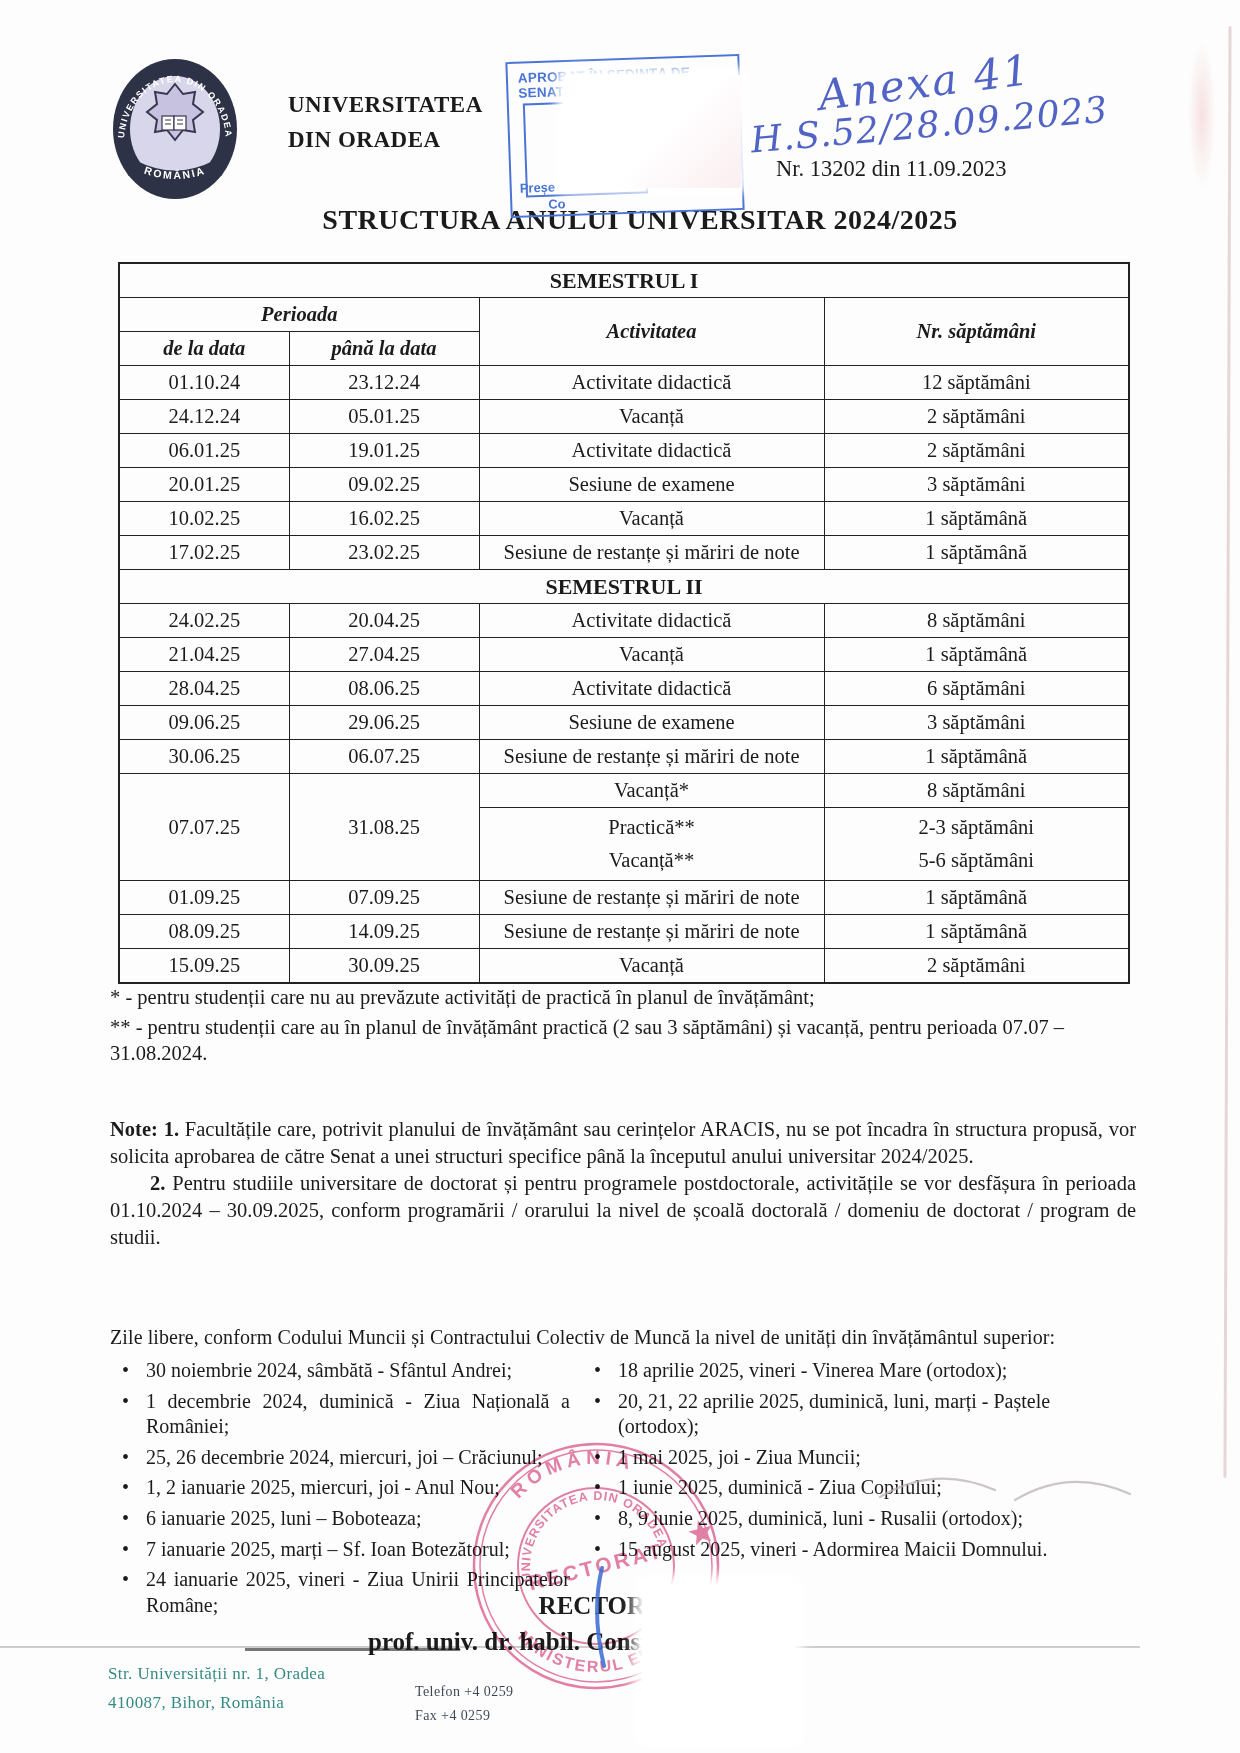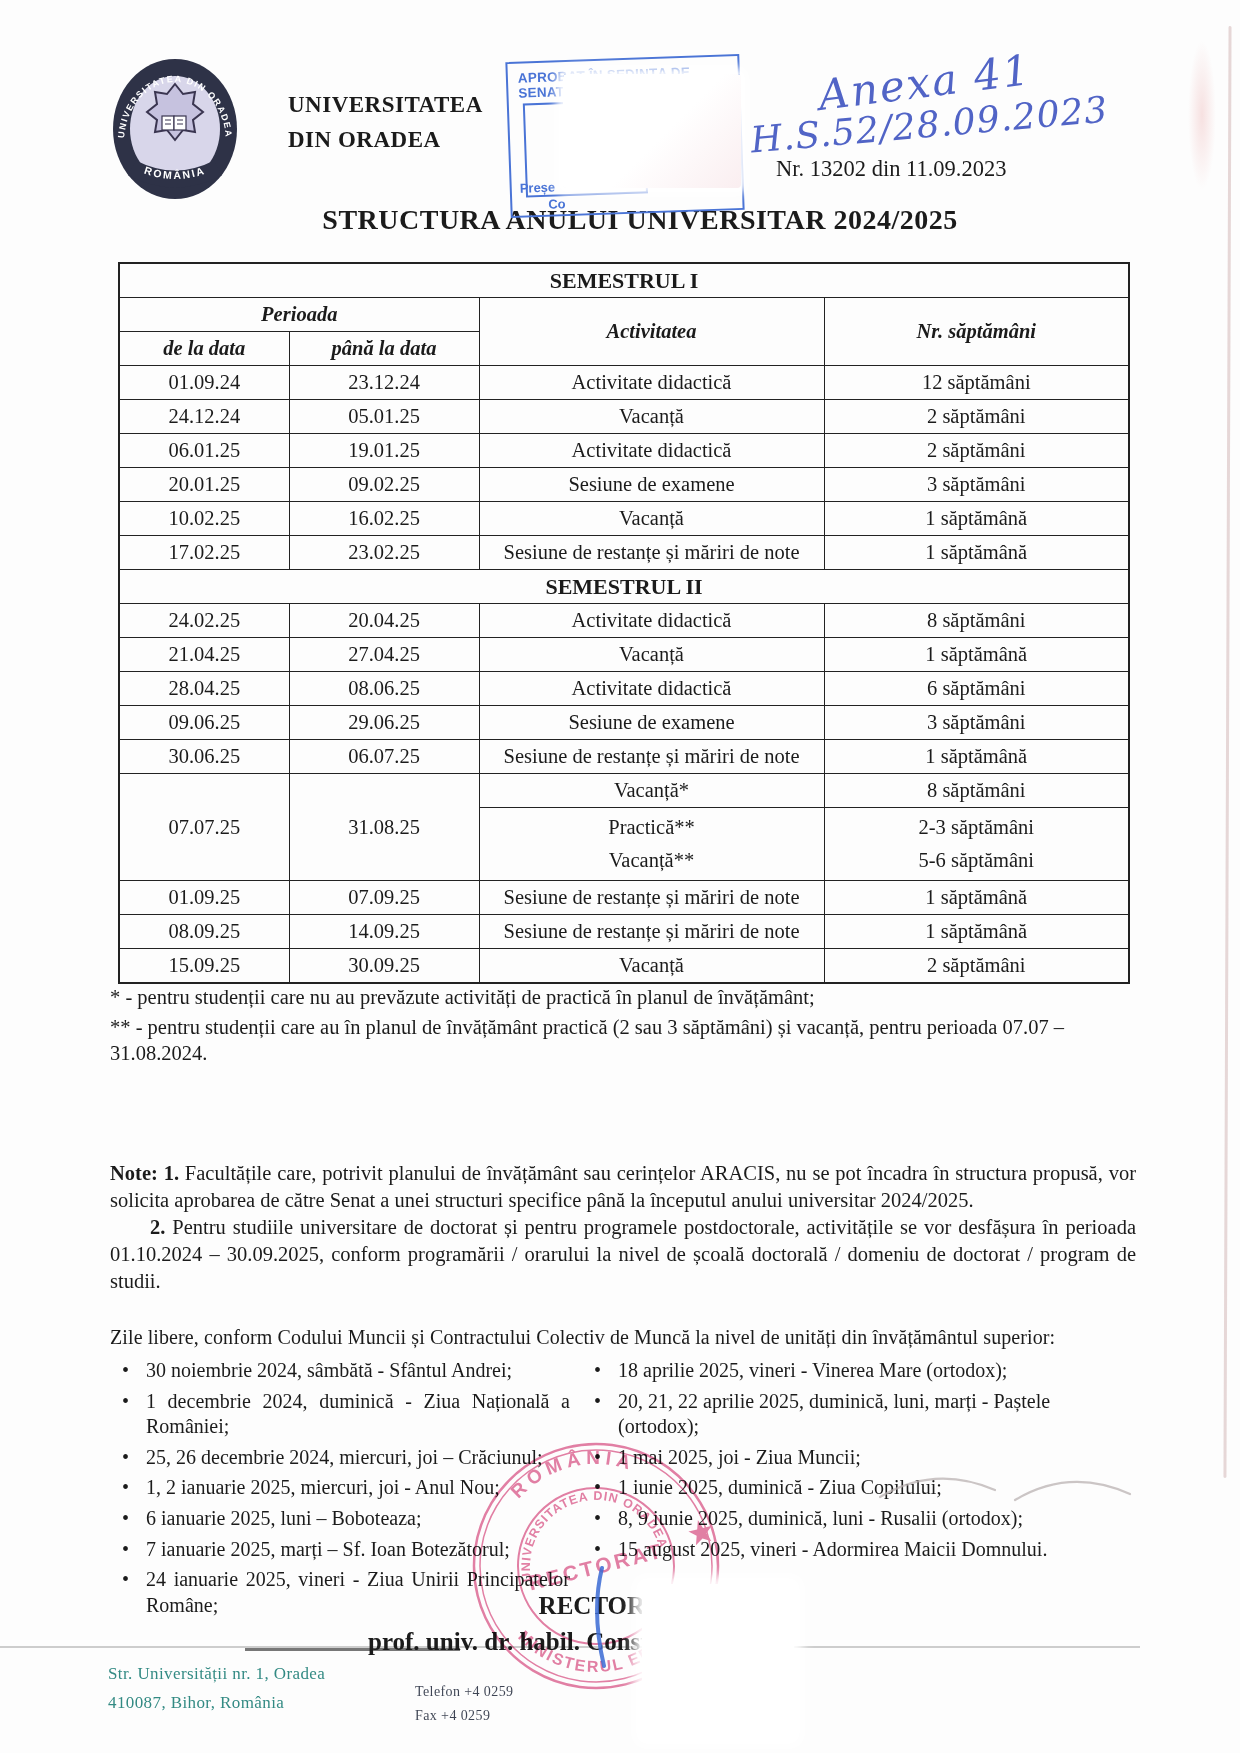--- a/index.html
+++ b/index.html
@@ -34,21 +34,21 @@
                  border:2.5px solid #222;}
   table.schedule td{border:1.6px solid #222;text-align:center;padding:1px 4px;height:31px;
                     overflow:hidden;}
   tr.sem-header td{font-weight:bold;font-size:22px;border-radius:8px;}
   td.hdr{font-weight:bold;font-style:italic;}
   tr.tall td{height:70px;line-height:1.6;}
 
   
   .footnotes{position:absolute;left:110px;top:984px;width:1025px;font-size:20.5px;line-height:1.3;}
   .footnotes p{margin:0 0 3px 0;}
-  .notes{position:absolute;left:110px;top:1160px;width:1026px;font-size:20.5px;
+  .notes{position:absolute;left:110px;top:1116px;width:1026px;font-size:20.5px;
          line-height:1.32;text-align:justify;}
   .notes p{margin:0;}
   .notes .p2{text-indent:40px;}
   .bold{font-weight:bold;}
   .holidays{position:absolute;left:110px;top:1326px;width:1032px;}
   .holidays-heading{font-weight:normal;font-size:20px;letter-spacing:.1px;}
   .holiday-cols{display:flex;margin-top:4px;}
   .hcol{list-style:none;margin:0;padding:0;}
   .hcol-left{width:460px;margin-right:12px;}
   .hcol-right{width:470px;}
@@ -148,21 +148,21 @@
         <td colspan="2" class="hdr">Perioada</td>
         <td rowspan="2" class="hdr">Activitatea</td>
         <td rowspan="2" class="hdr">Nr. săptămâni</td>
       </tr>
       <tr>
         <td class="hdr">de la data</td>
         <td class="hdr">până la data</td>
       </tr>
 
       <tr>
-        <td>01.09.24</td>
+        <td>01.10.24</td>
         <td>23.12.24</td>
         <td>Activitate didactică</td>
         <td>12 săptămâni</td>
       </tr>
       <tr>
         <td>24.12.24</td>
         <td>05.01.25</td>
         <td>Vacanță</td>
         <td>2 săptămâni</td>
       </tr>

